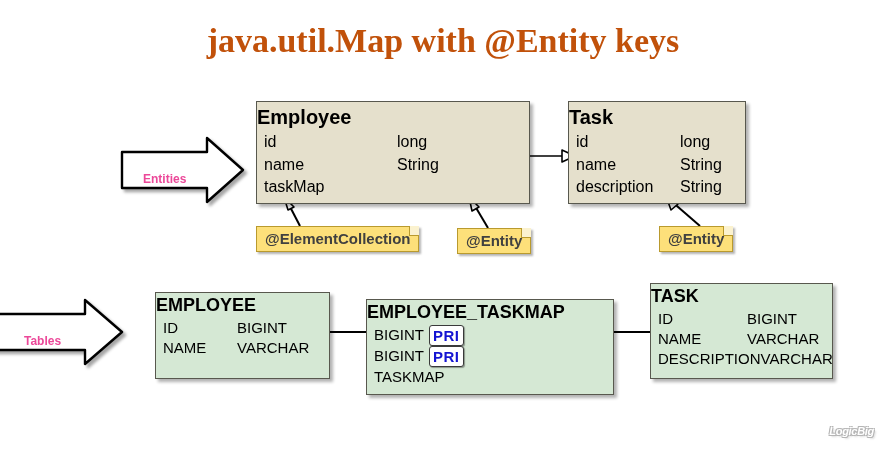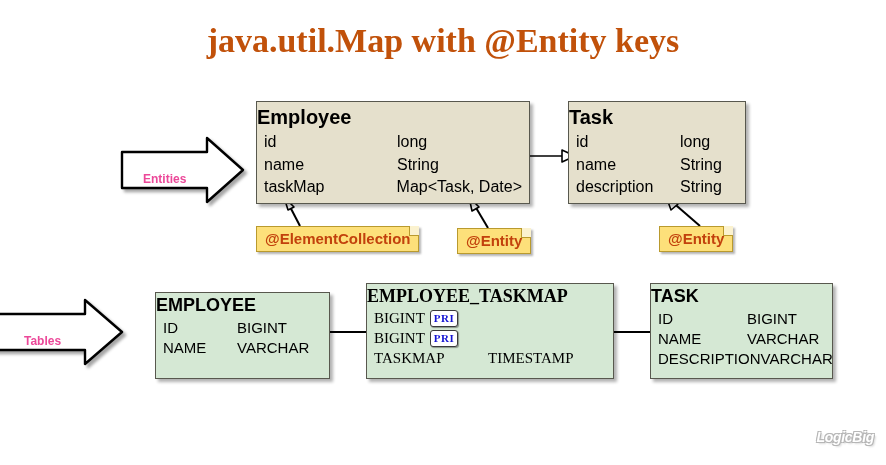--- a/index.html
+++ b/index.html
@@ -75,34 +75,34 @@
     gap: 5px;
   }
 
   
   .pri {
     display: inline-block;
     background: #ffffff;
     color: #1414d2;
     border: 1px solid #3a3a3a;
     border-radius: 3px;
-    font-size: 11px;
+    font-size: 15px;
     font-weight: bold;
     line-height: 1;
     padding: 2px 3px 2px 3px;
     letter-spacing: 0.5px;
     box-shadow: 1px 1px 1px rgba(0,0,0,0.35);
   }
 
   
   .note {
     position: absolute;
     background: #fde07a;
     border: 1px solid #b99a2e;
-    color: #c2410c;
+    color: #404040;
     font-weight: bold;
     font-size: 15px;
     padding: 3px 8px 4px 8px;
     box-sizing: border-box;
     box-shadow: 2px 2px 2px rgba(0,0,0,0.30);
     white-space: nowrap;
   }
   .note::after {
     content: "";
     position: absolute;
@@ -131,22 +131,22 @@
     font-size: 12px;
     color: #ec4899;
     white-space: nowrap;
     margin-top: 9px;
   }
 
   
   #watermark {
     position: absolute;
     right: 12px;
-    bottom: 20px;
-    font-size: 14px;
+    bottom: 28px;
+    font-size: 11px;
     font-weight: bold;
     font-style: italic;
     color: #ffffff;
     text-shadow:
       1px 1px 0 #b6b6b6, -1px -1px 0 #b6b6b6,
       1px -1px 0 #b6b6b6, -1px 1px 0 #b6b6b6,
       2px 2px 2px rgba(0,0,0,0.15);
     letter-spacing: -0.3px;
   }
 </style>
@@ -193,21 +193,20 @@
       <div class="row">
         <span class="rname">id</span>
         <span class="rtype" style="width:125px;">long</span>
       </div>
       <div class="row">
         <span class="rname">name</span>
         <span class="rtype" style="width:125px;">String</span>
       </div>
       <div class="row">
         <span class="rname">taskMap</span>
-        <span class="rtype" style="width:146px; text-align:right;">Map&lt;Task, Date&gt;</span>
       </div>
     </div>
   </div>
 
   <div class="box entity-box" style="left:568px; top:101px; width:178px; height:103px;">
     <div class="box-title">Task</div>
     <div class="rows">
       <div class="row">
         <span class="rname">id</span>
         <span class="rtype" style="width:58px;">long</span>
@@ -234,38 +233,37 @@
         <span class="rname">ID</span>
         <span class="rtype" style="width:85px;">BIGINT</span>
       </div>
       <div class="row">
         <span class="rname">NAME</span>
         <span class="rtype" style="width:85px;">VARCHAR</span>
       </div>
     </div>
   </div>
 
-  <div class="box table-box" style="left:366px; top:283px; width:248px; height:96px;font-family:Liberation Serif, serif;">
+  <div class="box table-box" style="left:366px; top:299px; width:248px; height:96px;">
     <div class="box-title">EMPLOYEE_TASKMAP</div>
     <div class="rows">
       <div class="row">
         <span class="rtype-wrap">
           <span>BIGINT</span>
           <span class="pri">PRI</span>
         </span>
       </div>
       <div class="row">
         <span class="rtype-wrap">
           <span>BIGINT</span>
           <span class="pri">PRI</span>
         </span>
       </div>
       <div class="row">
         <span class="rname">TASKMAP</span>
-        <span class="rtype" style="width:118px; text-align:left;">TIMESTAMP</span>
       </div>
     </div>
   </div>
 
   <div class="box table-box" style="left:650px; top:283px; width:183px; height:96px;">
     <div class="box-title">TASK</div>
     <div class="rows">
       <div class="row">
         <span class="rname">ID</span>
         <span class="rtype" style="width:78px;">BIGINT</span>

